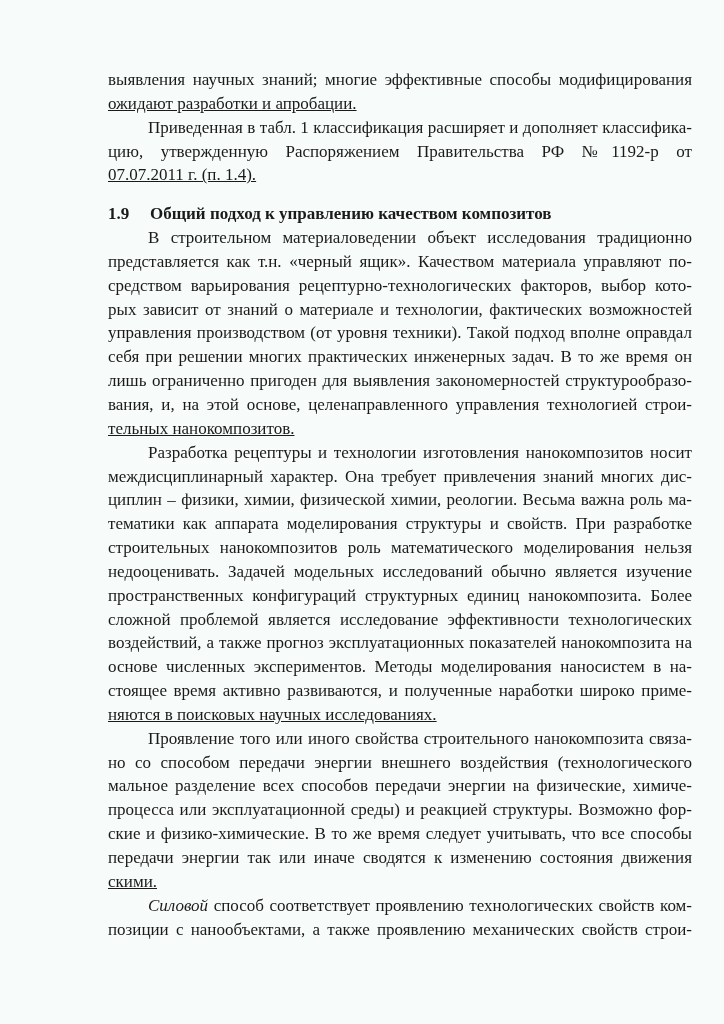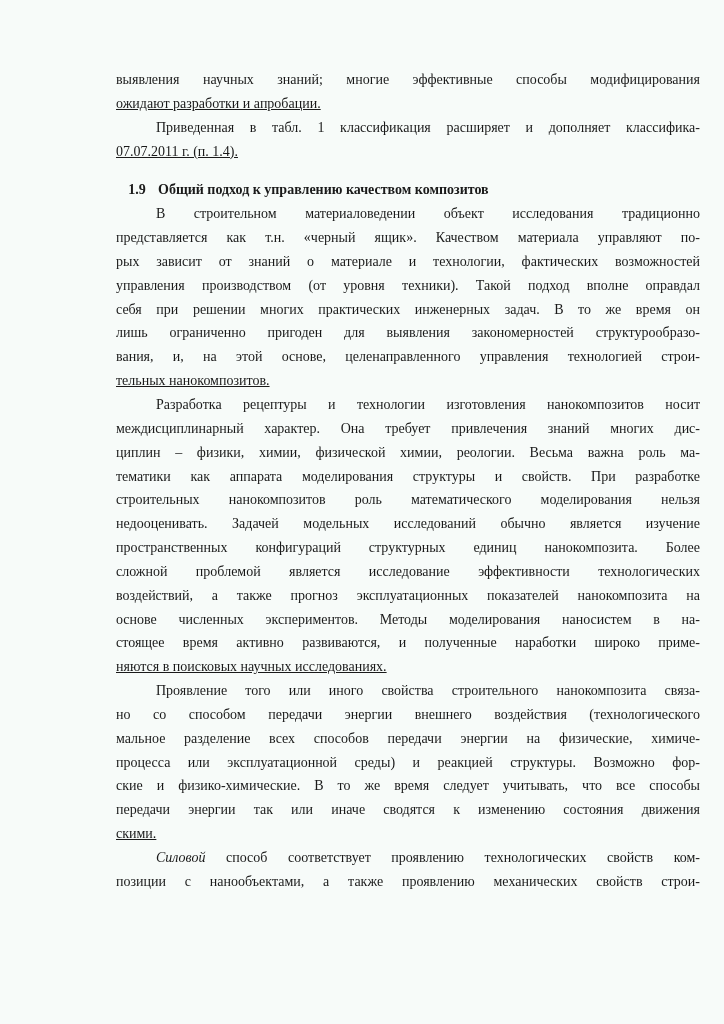--- a/index.html
+++ b/index.html
@@ -3,59 +3,61 @@
 <meta charset="utf-8">
 <style>
   html, body { margin: 0; padding: 0; }
   body {
     width: 724px; height: 1024px; overflow: hidden;
     background: #f7fbf9;
     color: #1a1a1a;
     font-family: "Liberation Serif", "DejaVu Serif", serif;
   }
   .page {
-    position: absolute; left: 116px; top: 68px; width: 584px;
-    font-size: 14px; line-height: 23.85px;
+    position: absolute; left: 108px; top: 68px; width: 584px;
+    font-size: 17px; line-height: 23.85px;
     text-align: justify;
     hyphens: manual;
   }
   p { margin: 0; }
   .indent { text-indent: 40px; }
   .heading {
     font-weight: bold; margin-top: 15px; margin-bottom: 0;
-    text-align: center; display: flex;
+    text-align: left; display: flex;
   }
   .heading .num { width: 42px; display: inline-block; }
   .line { display: block; text-align-last: justify; white-space: nowrap; }
   .line.last { text-align-last: left; text-decoration: underline; }
   em { }
 </style>
 </head>
 <body>
 
 <div class="page">
 
   <p class="indent" style="text-indent:0">
     <span class="line" style="text-align-last:justify">выявления научных знаний; многие эффективные способы модифицирования</span>
     <span class="line last">ожидают разработки и апробации.</span>
   </p>
 
   <p>
     <span class="line" style="padding-left:40px">Приведенная в табл. 1 классификация расширяет и дополняет классифика-</span>
+    <span class="line">цию, утвержденную Распоряжением Правительства РФ №1192-р от</span>
     <span class="line last">07.07.2011 г. (п. 1.4).</span>
   </p>
 
   <div class="heading">
     <span class="num">1.9</span>
     <span>Общий подход к управлению качеством композитов</span>
   </div>
 
   <p>
     <span class="line" style="padding-left:40px">В строительном материаловедении объект исследования традиционно</span>
     <span class="line">представляется как т.н. «черный ящик». Качеством материала управляют по-</span>
+    <span class="line">средством варьирования рецептурно-технологических факторов, выбор кото-</span>
     <span class="line">рых зависит от знаний о материале и технологии, фактических возможностей</span>
     <span class="line">управления производством (от уровня техники). Такой подход вполне оправдал</span>
     <span class="line">себя при решении многих практических инженерных задач. В то же время он</span>
     <span class="line">лишь ограниченно пригоден для выявления закономерностей структурообразо-</span>
     <span class="line">вания, и, на этой основе, целенаправленного управления технологией строи-</span>
     <span class="line last">тельных нанокомпозитов.</span>
   </p>
 
   <p>
     <span class="line" style="padding-left:40px">Разработка рецептуры и технологии изготовления нанокомпозитов носит</span>

